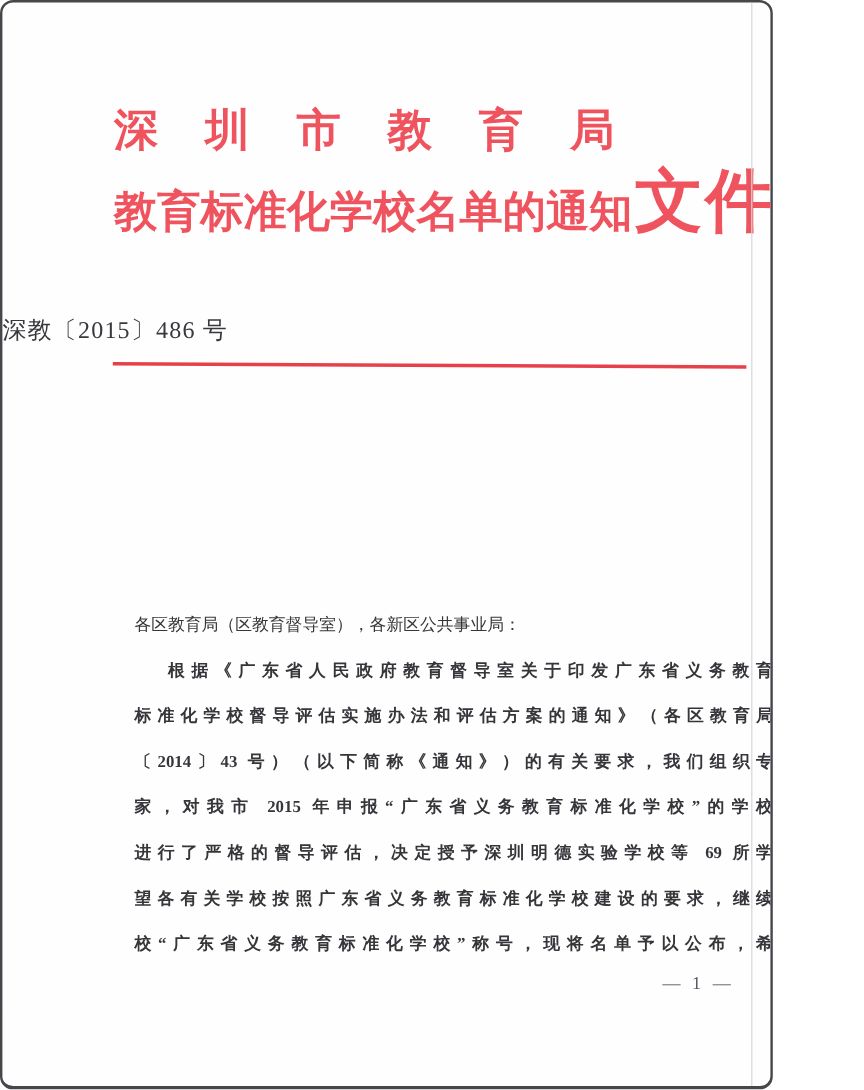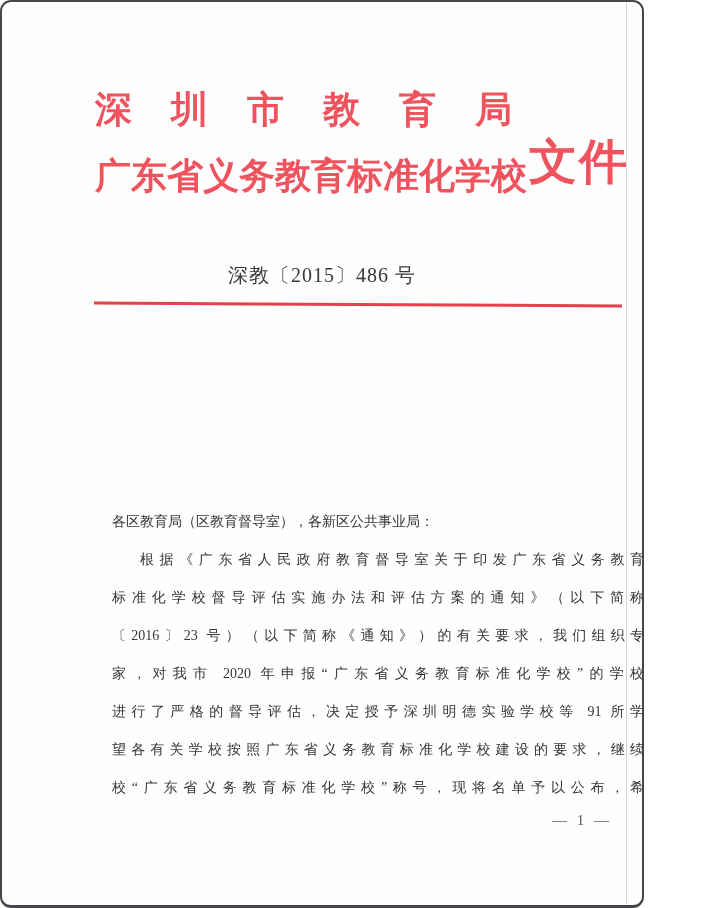--- a/index.html
+++ b/index.html
@@ -49,33 +49,32 @@
     font-size: 36px;
     font-weight: bold;
     color: #ef535e;
     white-space: nowrap;
     line-height: 40px;
   }
   .lh-doctype {
     position: absolute;
     left: 434px;
     top: 40px;
-    font-size: 48px;
+    font-size: 57px;
     font-weight: bold;
     color: #ef535e;
     letter-spacing: 2px;
     white-space: nowrap;
   }
   
   .doc-number {
     position: absolute;
     top: 260px;
     left: 0;
     width: 100%;
-    text-align: center;
     font-size: 20px;
     letter-spacing: 1px;
     color: #38383d;
   }
   
   .red-rule {
     position: absolute;
     top: 301px;
     left: 92px;
     width: 528px;
@@ -102,20 +101,21 @@
     left: 110px;
     width: 532px;
     font-size: 14px;
     line-height: 38px;
     color: #35353a;
   }
   .salutation { text-align: left; }
   .para-line {
     text-align: justify;
     text-align-last: justify;
+    font-weight: bold;
   }
   .para-line.indent { text-indent: 2em; }
   
   .page-number {
     position: absolute;
     top: 810px;
     left: 538px;
     width: 84px;
     text-align: center;
     font-size: 15px;
@@ -125,37 +125,37 @@
   }
 </style>
 </head>
 <body>
 
 <div class="page">
 
   <div class="letterhead">
     <div class="lh-left">
       <div class="lh-line1">深圳市教育局</div>
-      <div class="lh-line2">广东省义务教育标准化学校</div>
+      <div class="lh-line2">教育标准化学校名单的通知</div>
     </div>
     <div class="lh-doctype">文件</div>
   </div>
 
   <div class="doc-number">深教〔2015〕486 号</div>
 
   <div class="red-rule"></div>
 
 
   <div class="doc-body">
     <div class="salutation">各区教育局（区教育督导室），各新区公共事业局：</div>
     <div class="para-line indent">根据《广东省人民政府教育督导室关于印发广东省义务教育</div>
-    <div class="para-line">标准化学校督导评估实施办法和评估方案的通知》（以下简称</div>
-    <div class="para-line">〔2016〕23 号）（以下简称《通知》）的有关要求，我们组织专</div>
-    <div class="para-line">家，对我市 2020 年申报“广东省义务教育标准化学校”的学校</div>
-    <div class="para-line">进行了严格的督导评估，决定授予深圳明德实验学校等 91 所学</div>
+    <div class="para-line">标准化学校督导评估实施办法和评估方案的通知》（各区教育局</div>
+    <div class="para-line">〔2014〕43 号）（以下简称《通知》）的有关要求，我们组织专</div>
+    <div class="para-line">家，对我市 2015 年申报“广东省义务教育标准化学校”的学校</div>
+    <div class="para-line">进行了严格的督导评估，决定授予深圳明德实验学校等 69 所学</div>
     <div class="para-line">望各有关学校按照广东省义务教育标准化学校建设的要求，继续</div>
     <div class="para-line">校“广东省义务教育标准化学校”称号，现将名单予以公布，希</div>
   </div>
 
   <div class="page-number">— 1 —</div>
 
   <div class="scan-line"></div>
 
 </div>
 

